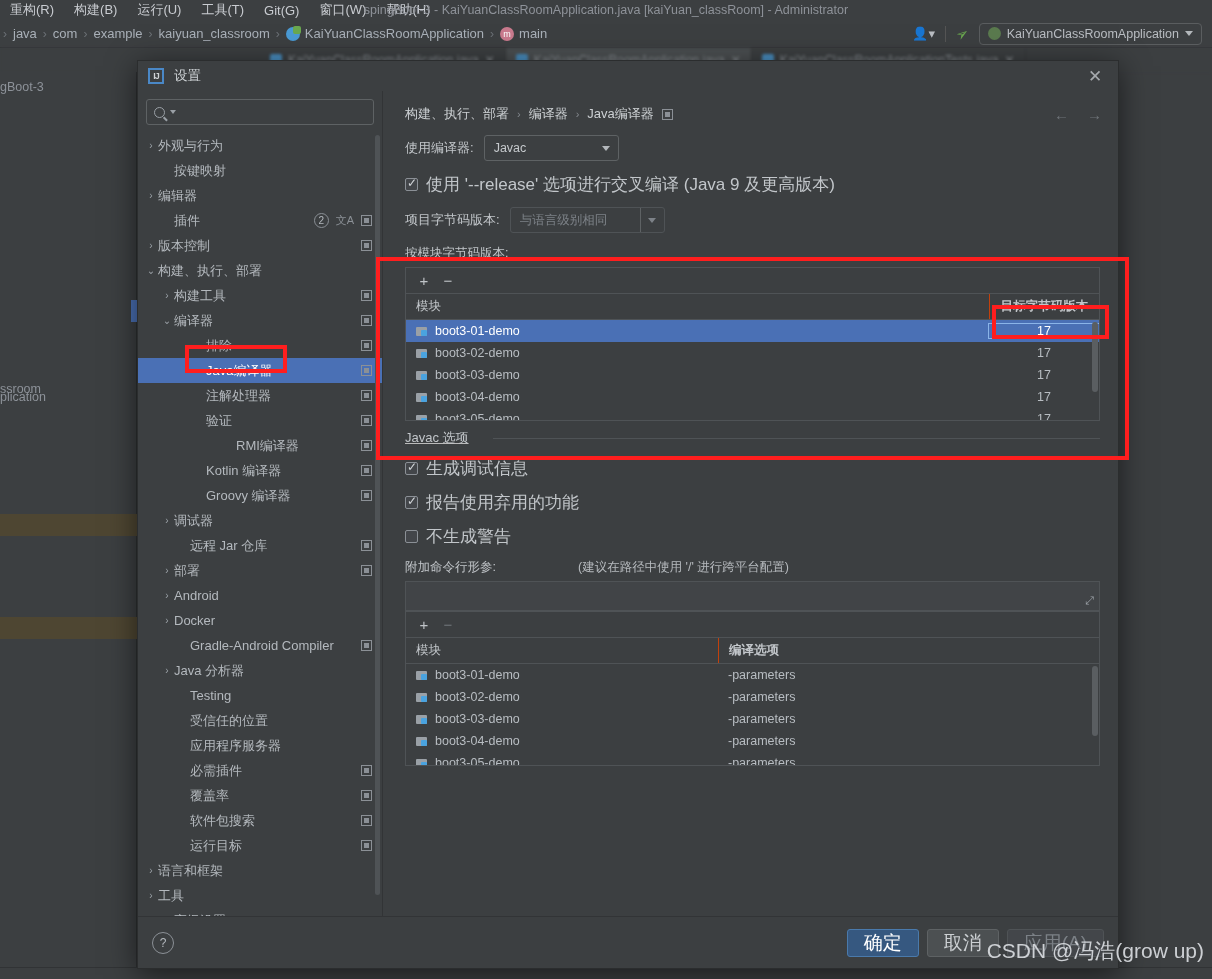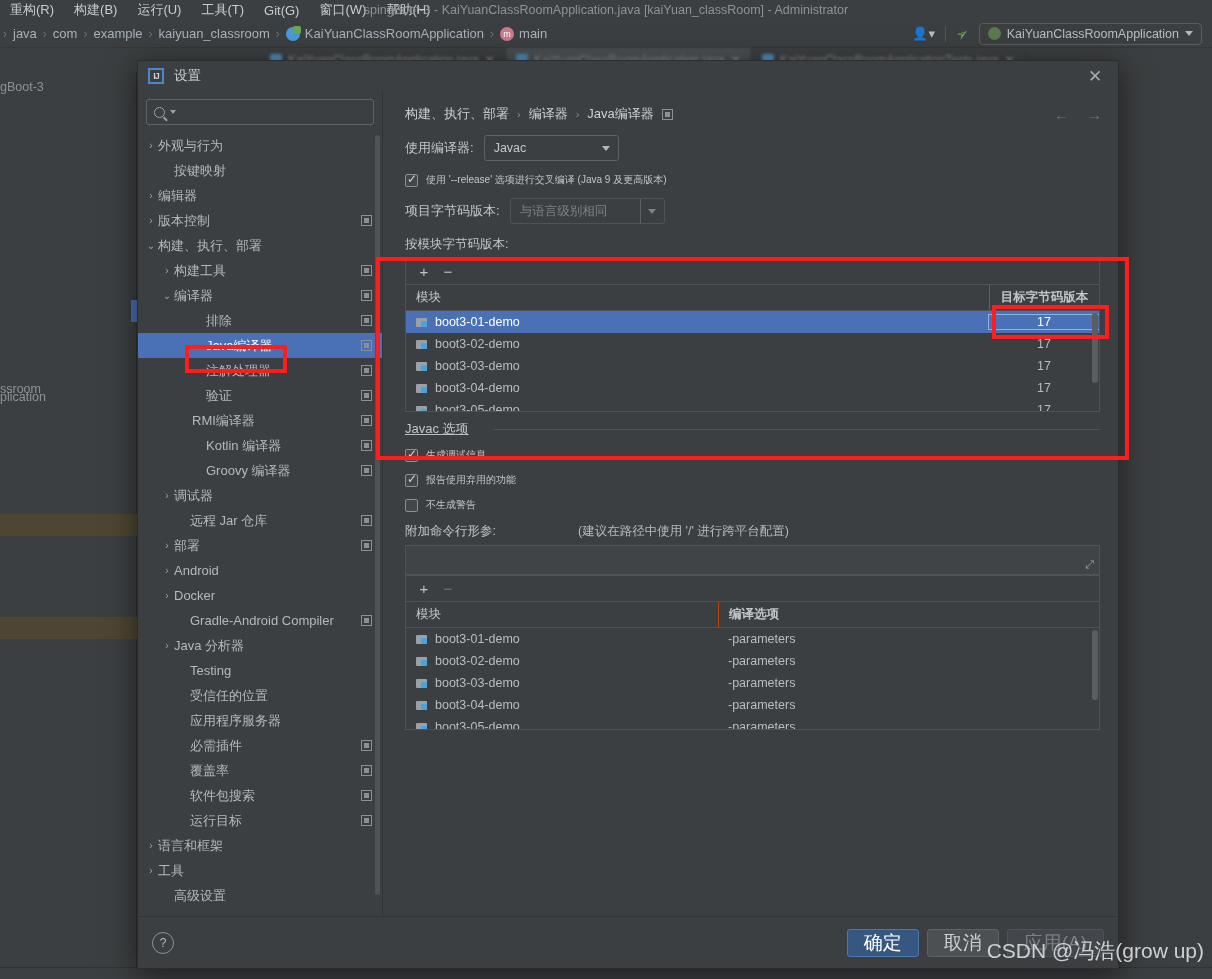--- a/index.html
+++ b/index.html
@@ -160,21 +160,21 @@
     height: 26px; border: 1px solid #5e6264; border-radius: 3px;
     background: #3c3f41; display: flex; align-items: center;
     padding-left: 9px; color: #c6cacd; font-size: 12.5px; position: relative;
   }
   .combo .arrw { margin-left: auto; width: 24px; display:flex; align-items:center; justify-content:center; }
   .caret { width:0;height:0;border-left:4px solid transparent;border-right:4px solid transparent;border-top:5px solid #b3b7bb; }
   .combo.disabled { border-color: #4f5356; color: #7d8288; }
   .combo.disabled .caret { border-top-color: #7d8288; }
   .combo.split .arrw { border-left: 1px solid #5e6264; height: 100%; }
 
-  .chk { display: flex; align-items: center; gap: 8px; font-size: 10px; color: #c2c6ca; margin-bottom: 11px; }
+  .chk { display: flex; align-items: center; gap: 8px; font-size: 17px; color: #c2c6ca; margin-bottom: 11px; }
   .box {
     width: 13px; height: 13px; border: 1px solid #8b9096; border-radius: 2px;
     background: #43464a; position: relative; flex: 0 0 13px;
   }
   .box.checked::after {
     content: '✓'; position: absolute; left: 1px; top: -3px;
     font-size: 12px; color: #cfd3d6; line-height: 14px;
   }
 
   .seclabel { font-size: 12.5px; color: #c2c6ca; margin: 4px 0 5px 0; }
@@ -341,20 +341,29 @@
               <span class="tlabel">外观与行为</span>
             </div>
             <div class="trow" style="padding-left: 22px;">
               <span class="arr none">›</span>
               <span class="tlabel">按键映射</span>
             </div>
             <div class="trow" style="padding-left: 6px;">
               <span class="arr">›</span>
               <span class="tlabel">编辑器</span>
             </div>
+            <div class="trow" style="padding-left: 22px;">
+              <span class="arr none">›</span>
+              <span class="tlabel">插件</span>
+              <span class="right-ic">
+                <span class="badge">2</span>
+                <span class="xa-ic">文A</span>
+                <span class="sq-ic"></span>
+              </span>
+            </div>
             <div class="trow" style="padding-left: 6px;">
               <span class="arr">›</span>
               <span class="tlabel">版本控制</span>
               <span class="right-ic">
                 <span class="sq-ic"></span>
               </span>
             </div>
             <div class="trow" style="padding-left: 6px;">
               <span class="arr">⌄</span>
               <span class="tlabel">构建、执行、部署</span>
@@ -394,21 +403,21 @@
                 <span class="sq-ic"></span>
               </span>
             </div>
             <div class="trow" style="padding-left: 54px;">
               <span class="arr none">›</span>
               <span class="tlabel">验证</span>
               <span class="right-ic">
                 <span class="sq-ic"></span>
               </span>
             </div>
-            <div class="trow" style="padding-left: 40px;">
+            <div class="trow" style="padding-left: 84px;">
               <span class="arr none">›</span>
               <span class="tlabel">RMI编译器</span>
               <span class="right-ic">
                 <span class="sq-ic"></span>
               </span>
             </div>
             <div class="trow" style="padding-left: 54px;">
               <span class="arr none">›</span>
               <span class="tlabel">Kotlin 编译器</span>
               <span class="right-ic">

